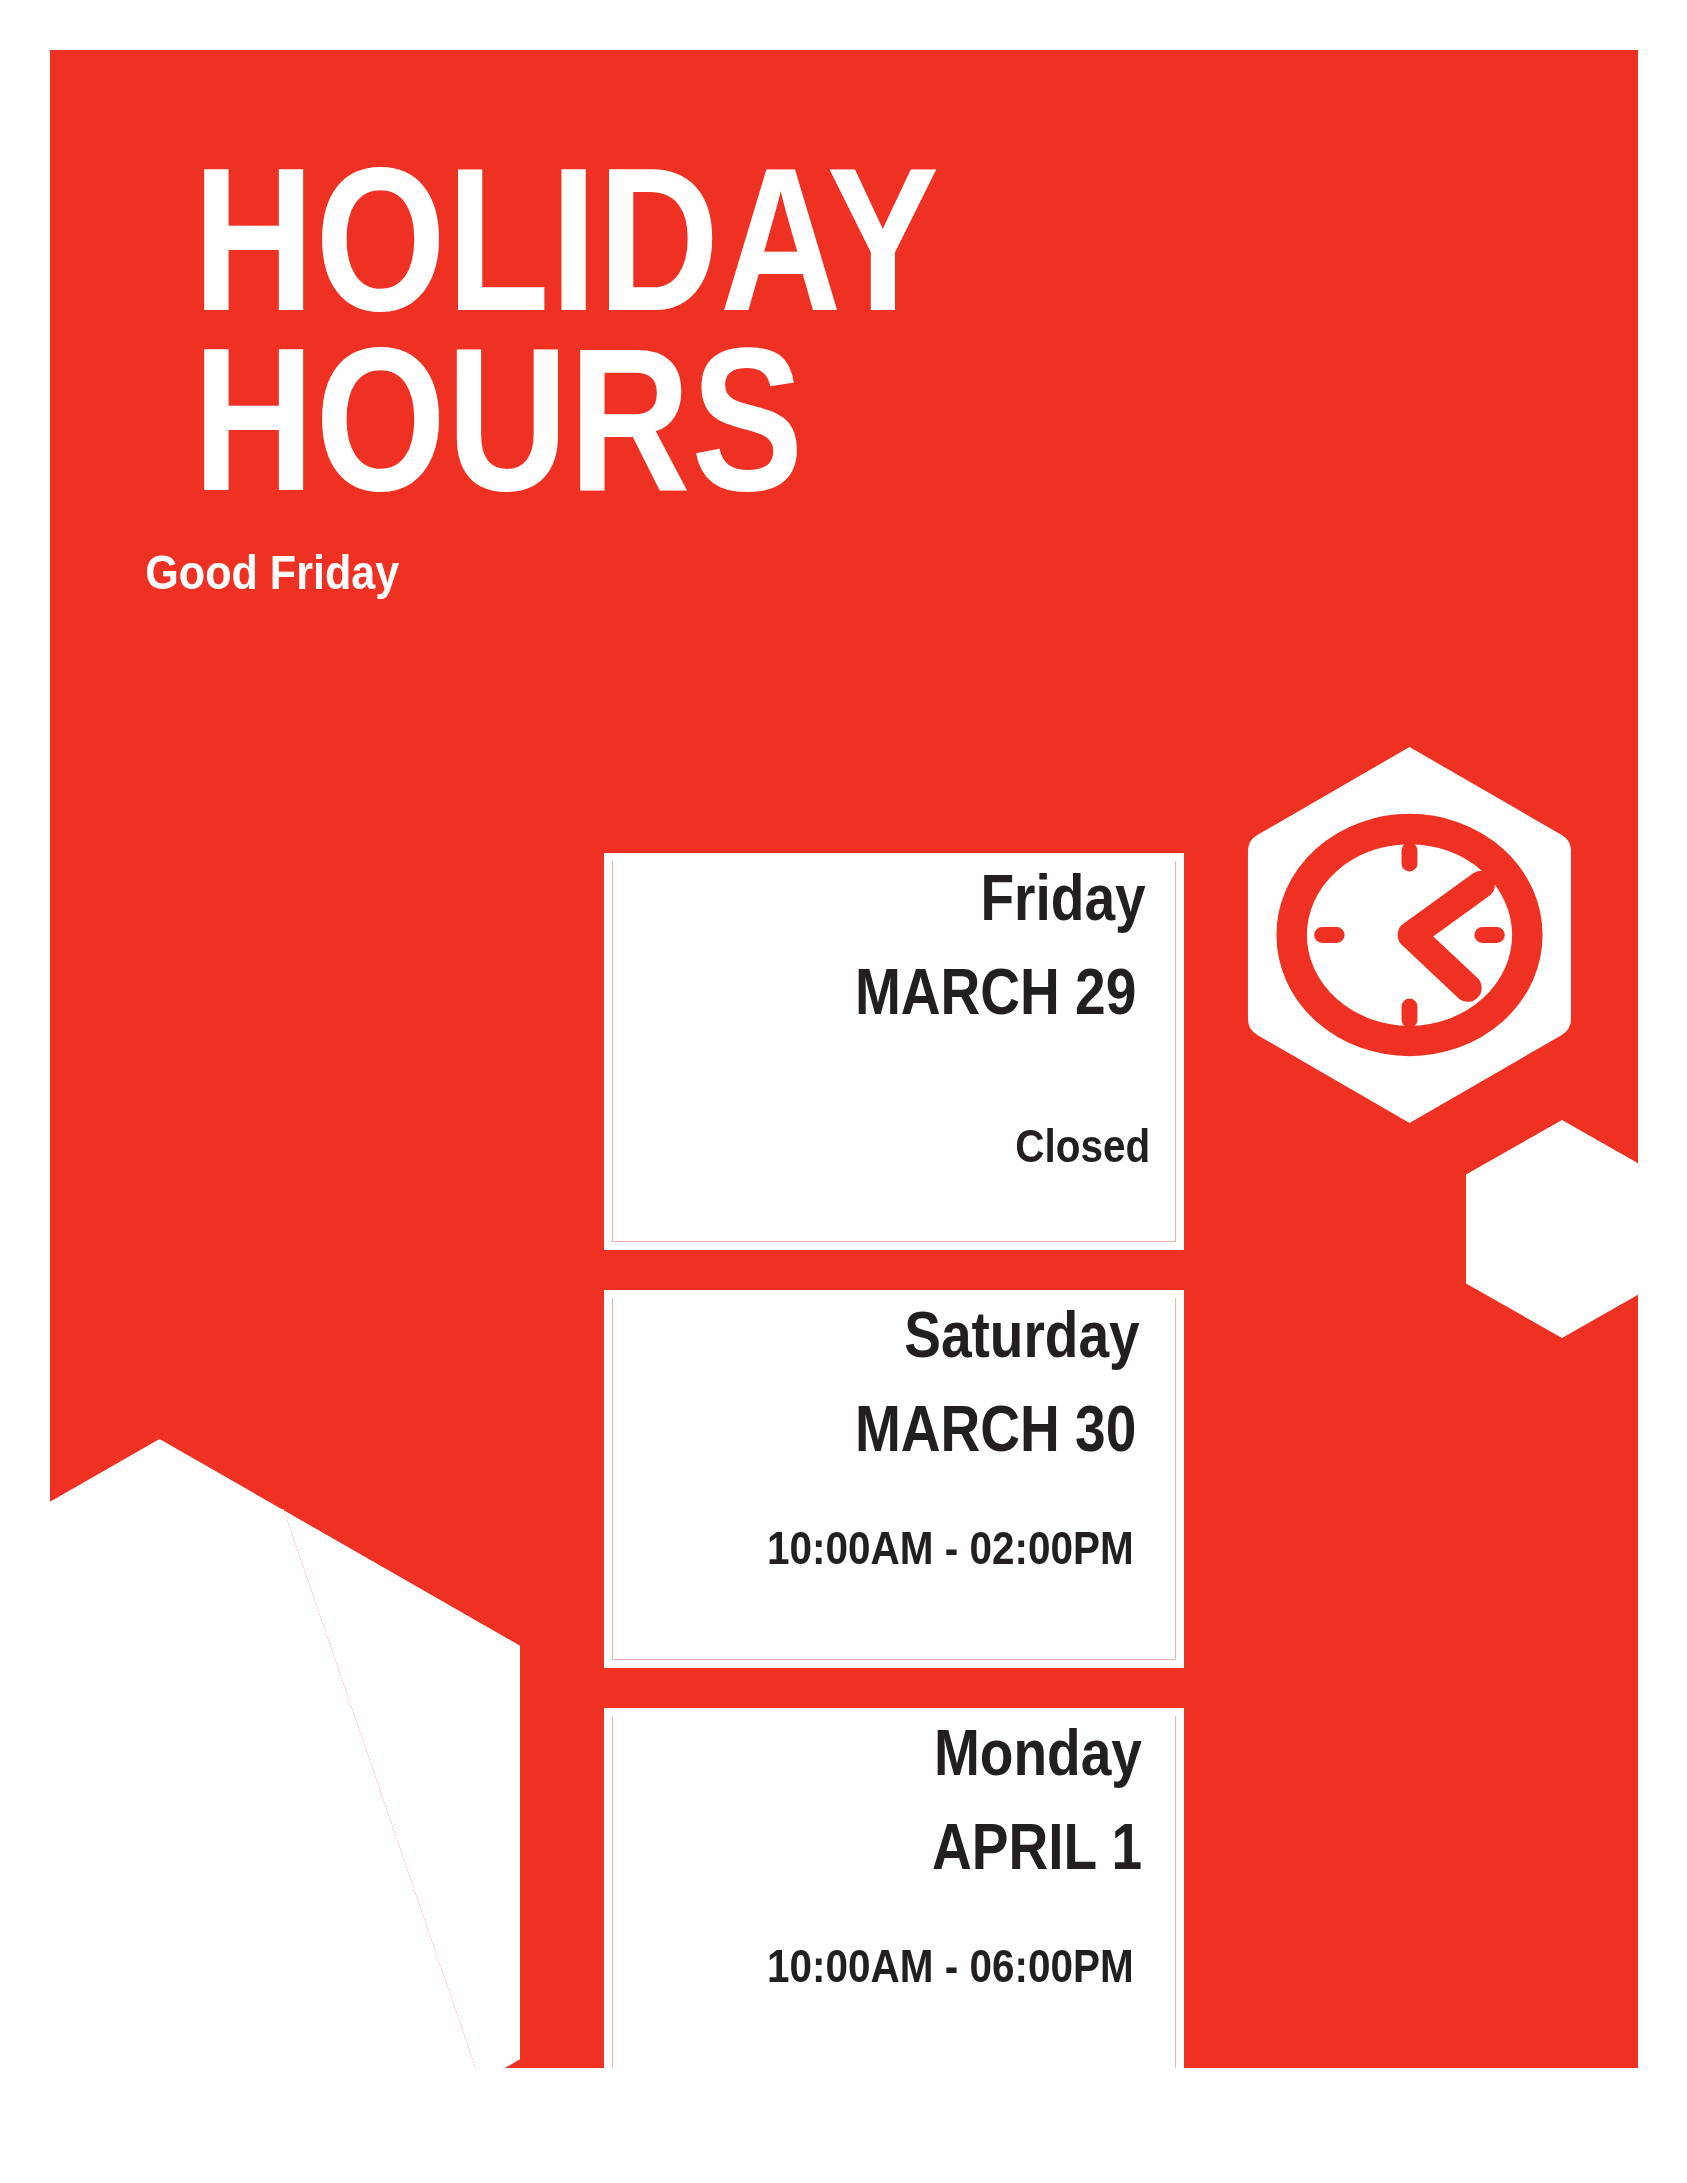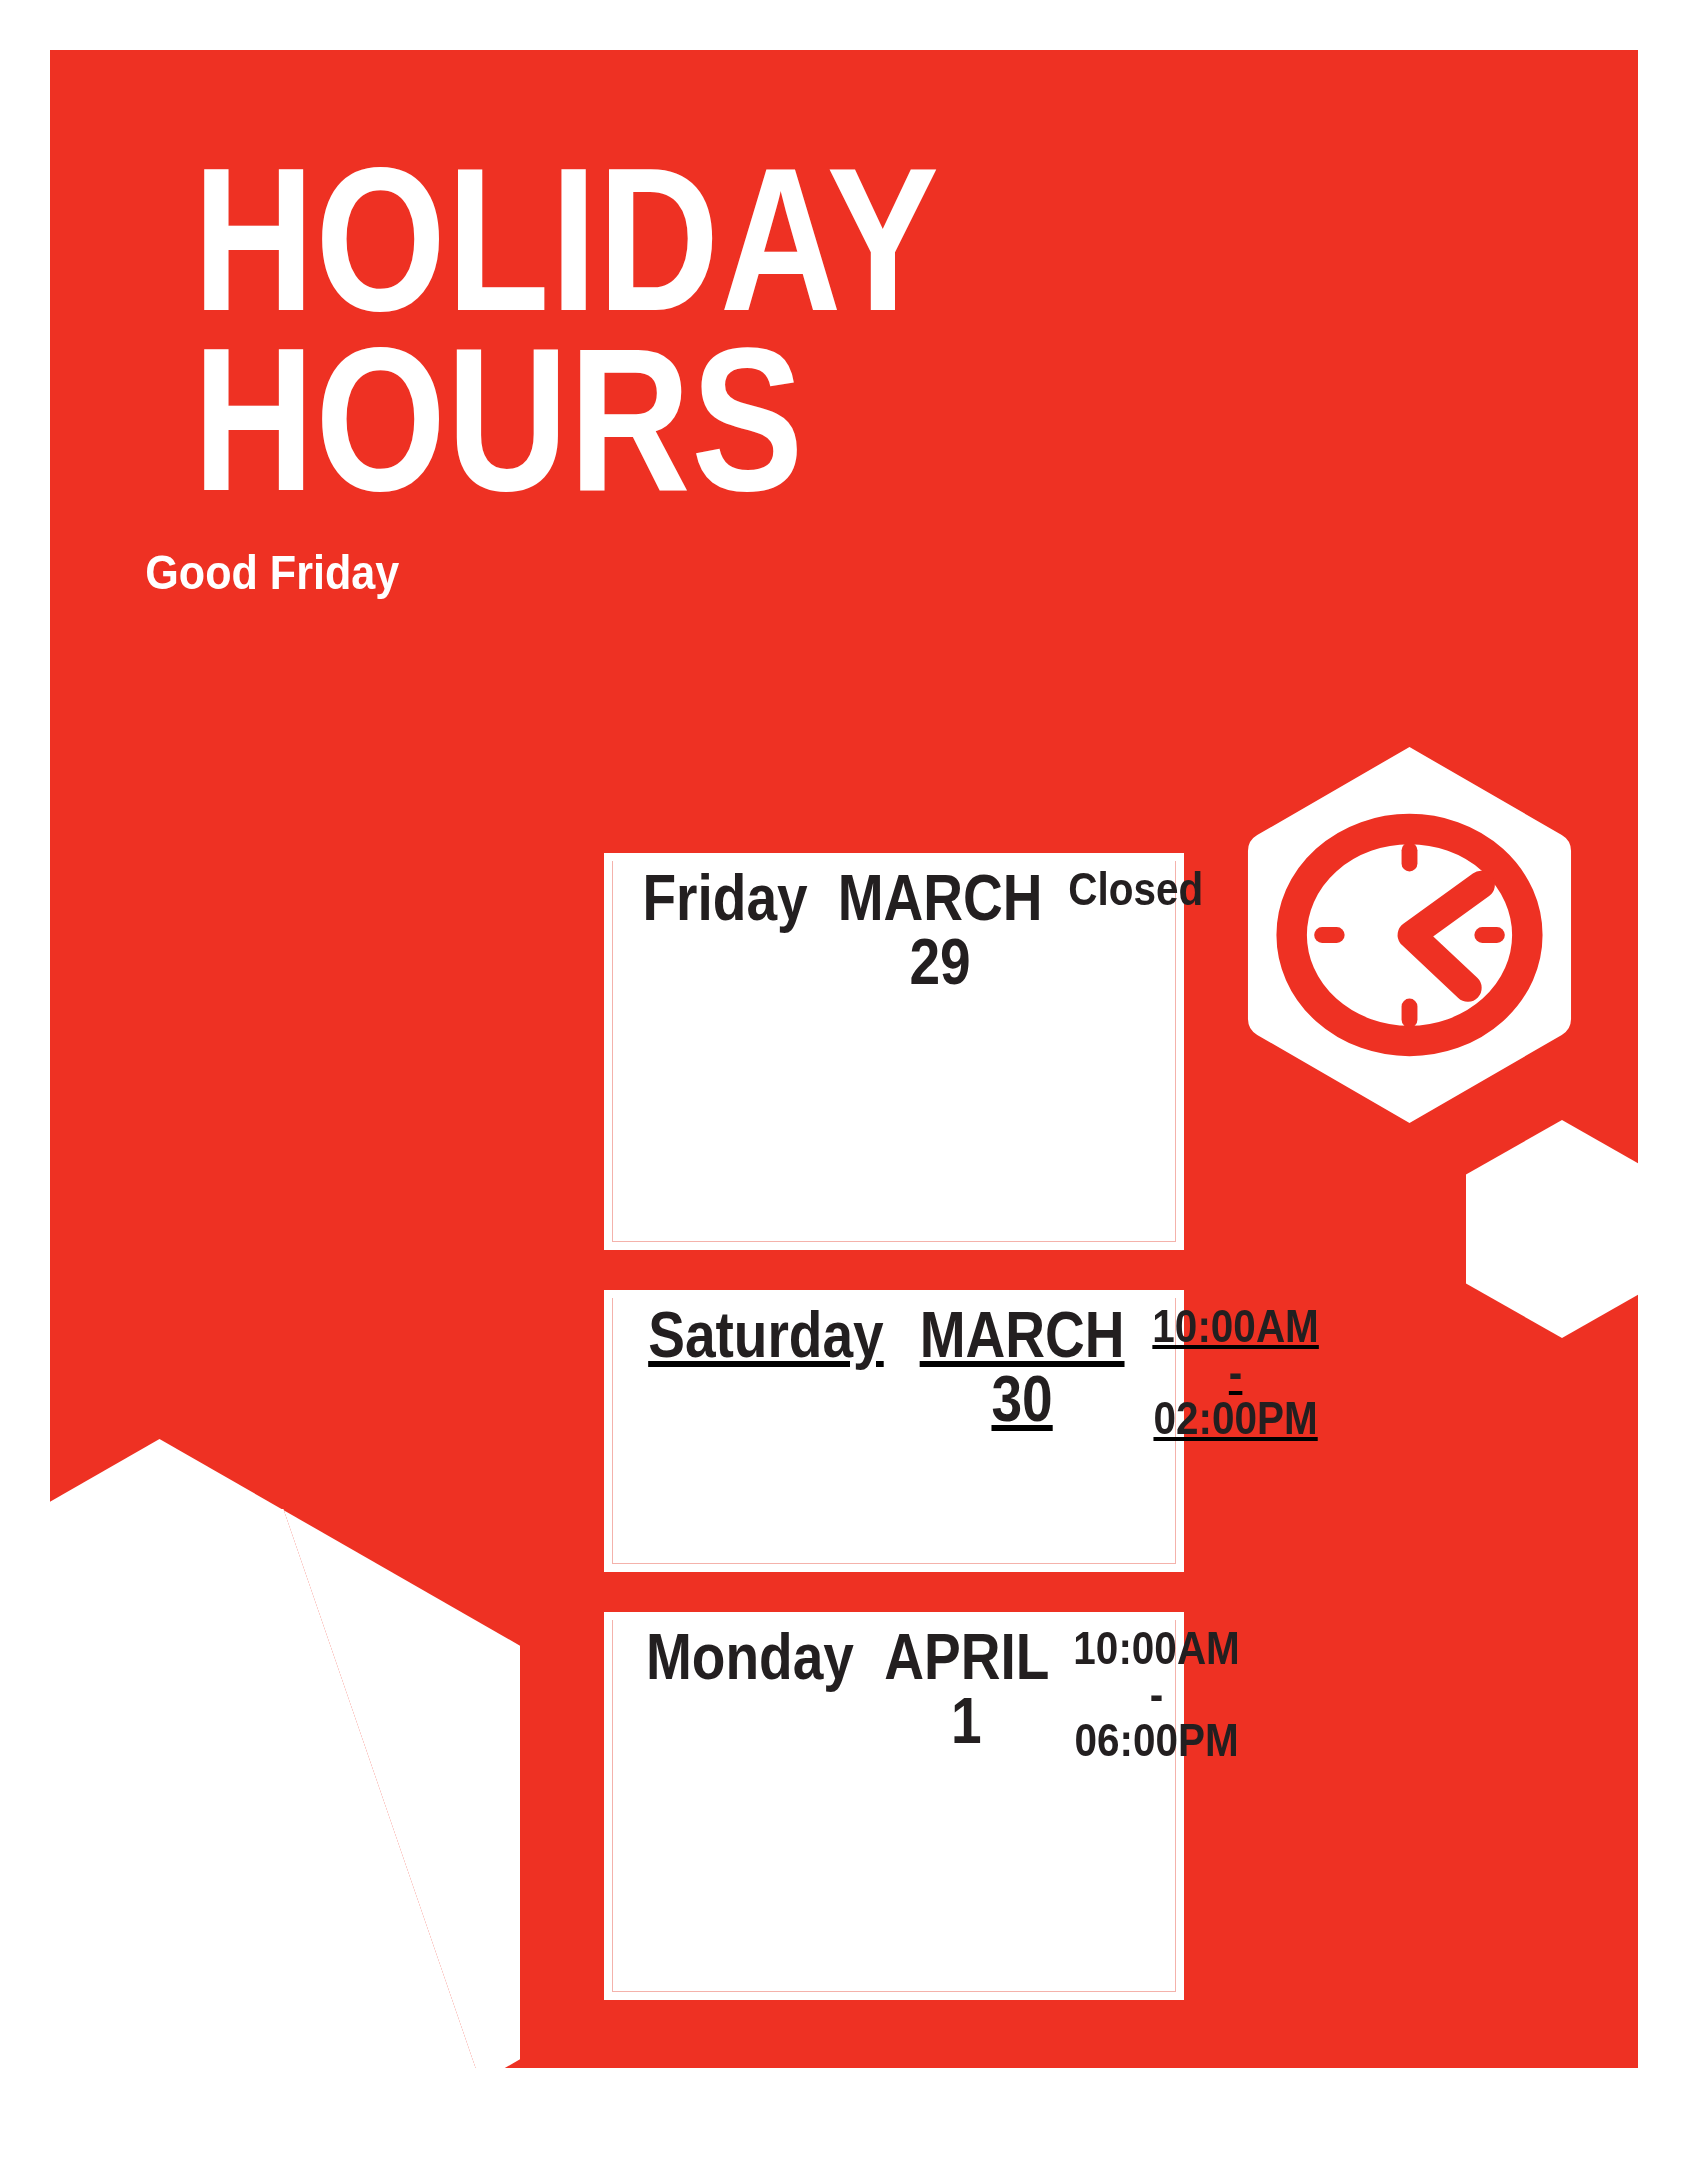--- a/index.html
+++ b/index.html
@@ -115,24 +115,25 @@
   }
   .card-inner {
     border: 1.3px solid #f4b2ab;
     border-top: none;
     box-sizing: border-box;
     width: 100%;
     height: 100%;
     padding: 5.3px 16px 0 16px;
     text-align: center;
     display: flex;
-    align-items: flex-start;
+    flex-direction: column;
+    align-items: flex-end;
   }
   .card-1 { height: 397px; }
-  .card-2 { height: 282px; text-decoration: underline; }
+  .card-2 { height: 378px; }
   .card-3 { height: 388px; }
 
   .day-name {
     font-family: "Liberation Sans Narrow", "Liberation Sans", sans-serif;
     font-weight: bold;
     font-size: 64px;
     line-height: 1;
     color: #231f20;
     transform: scaleX(0.86);
     transform-origin: center;

